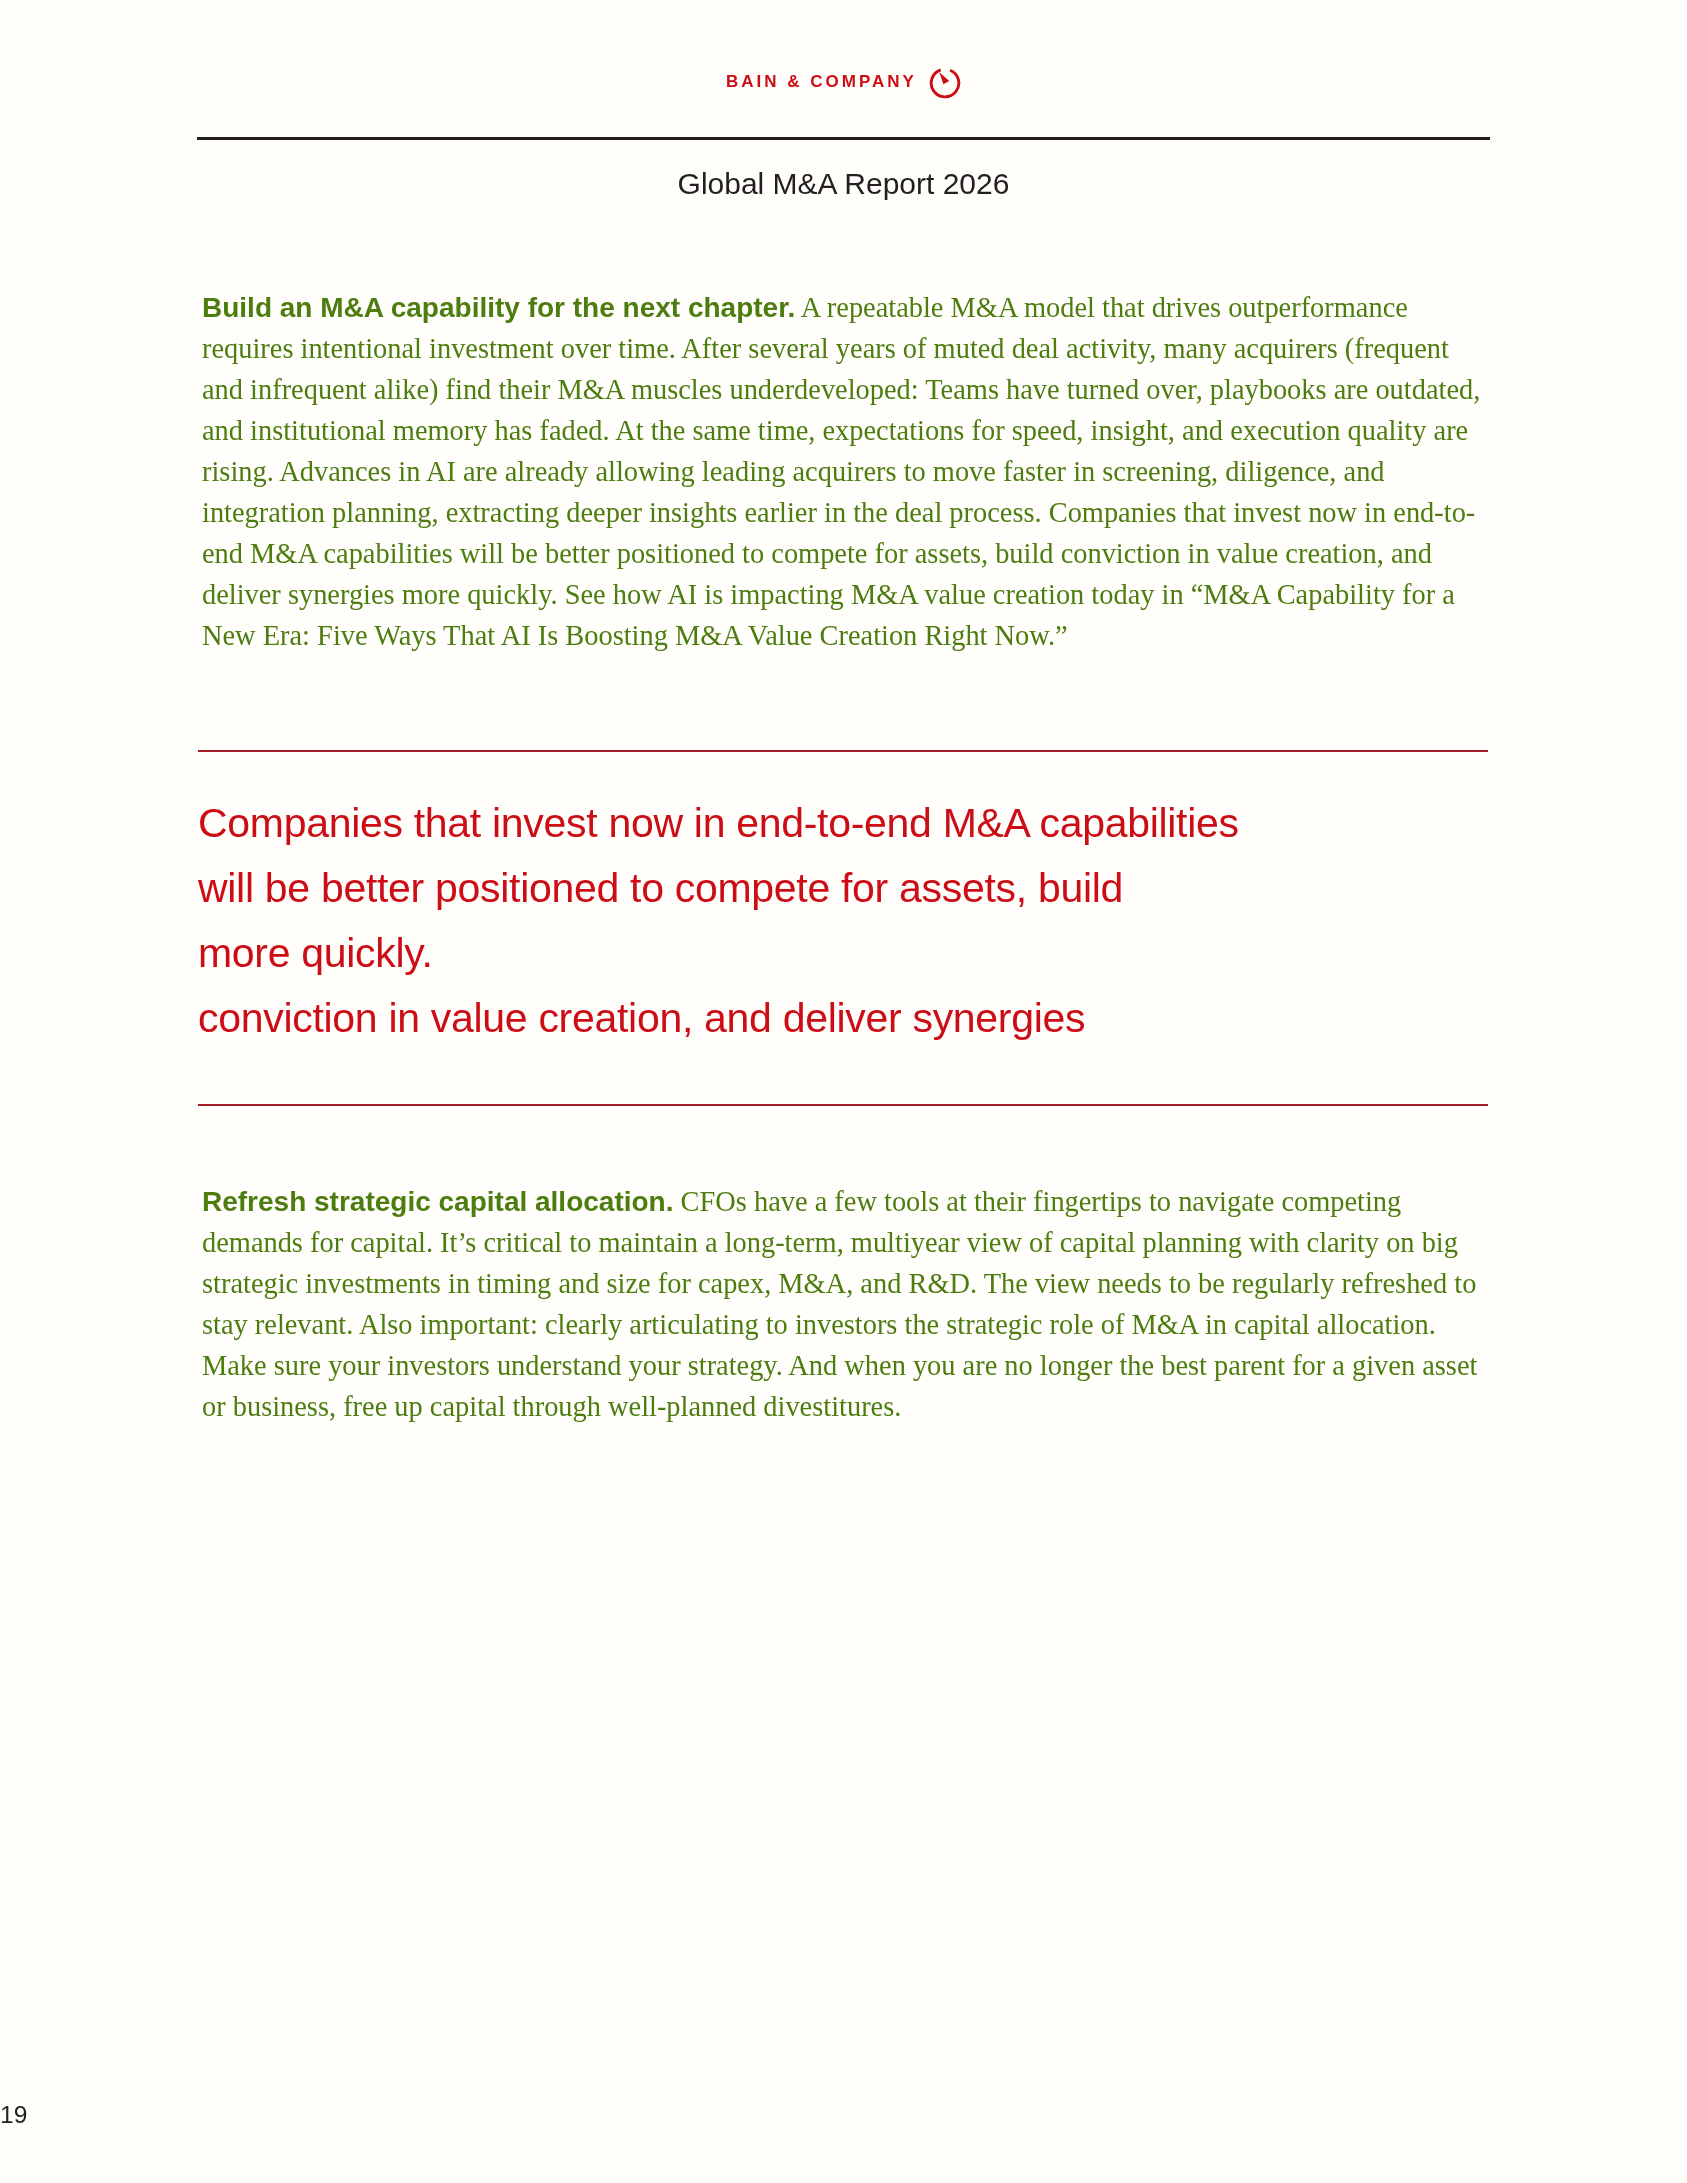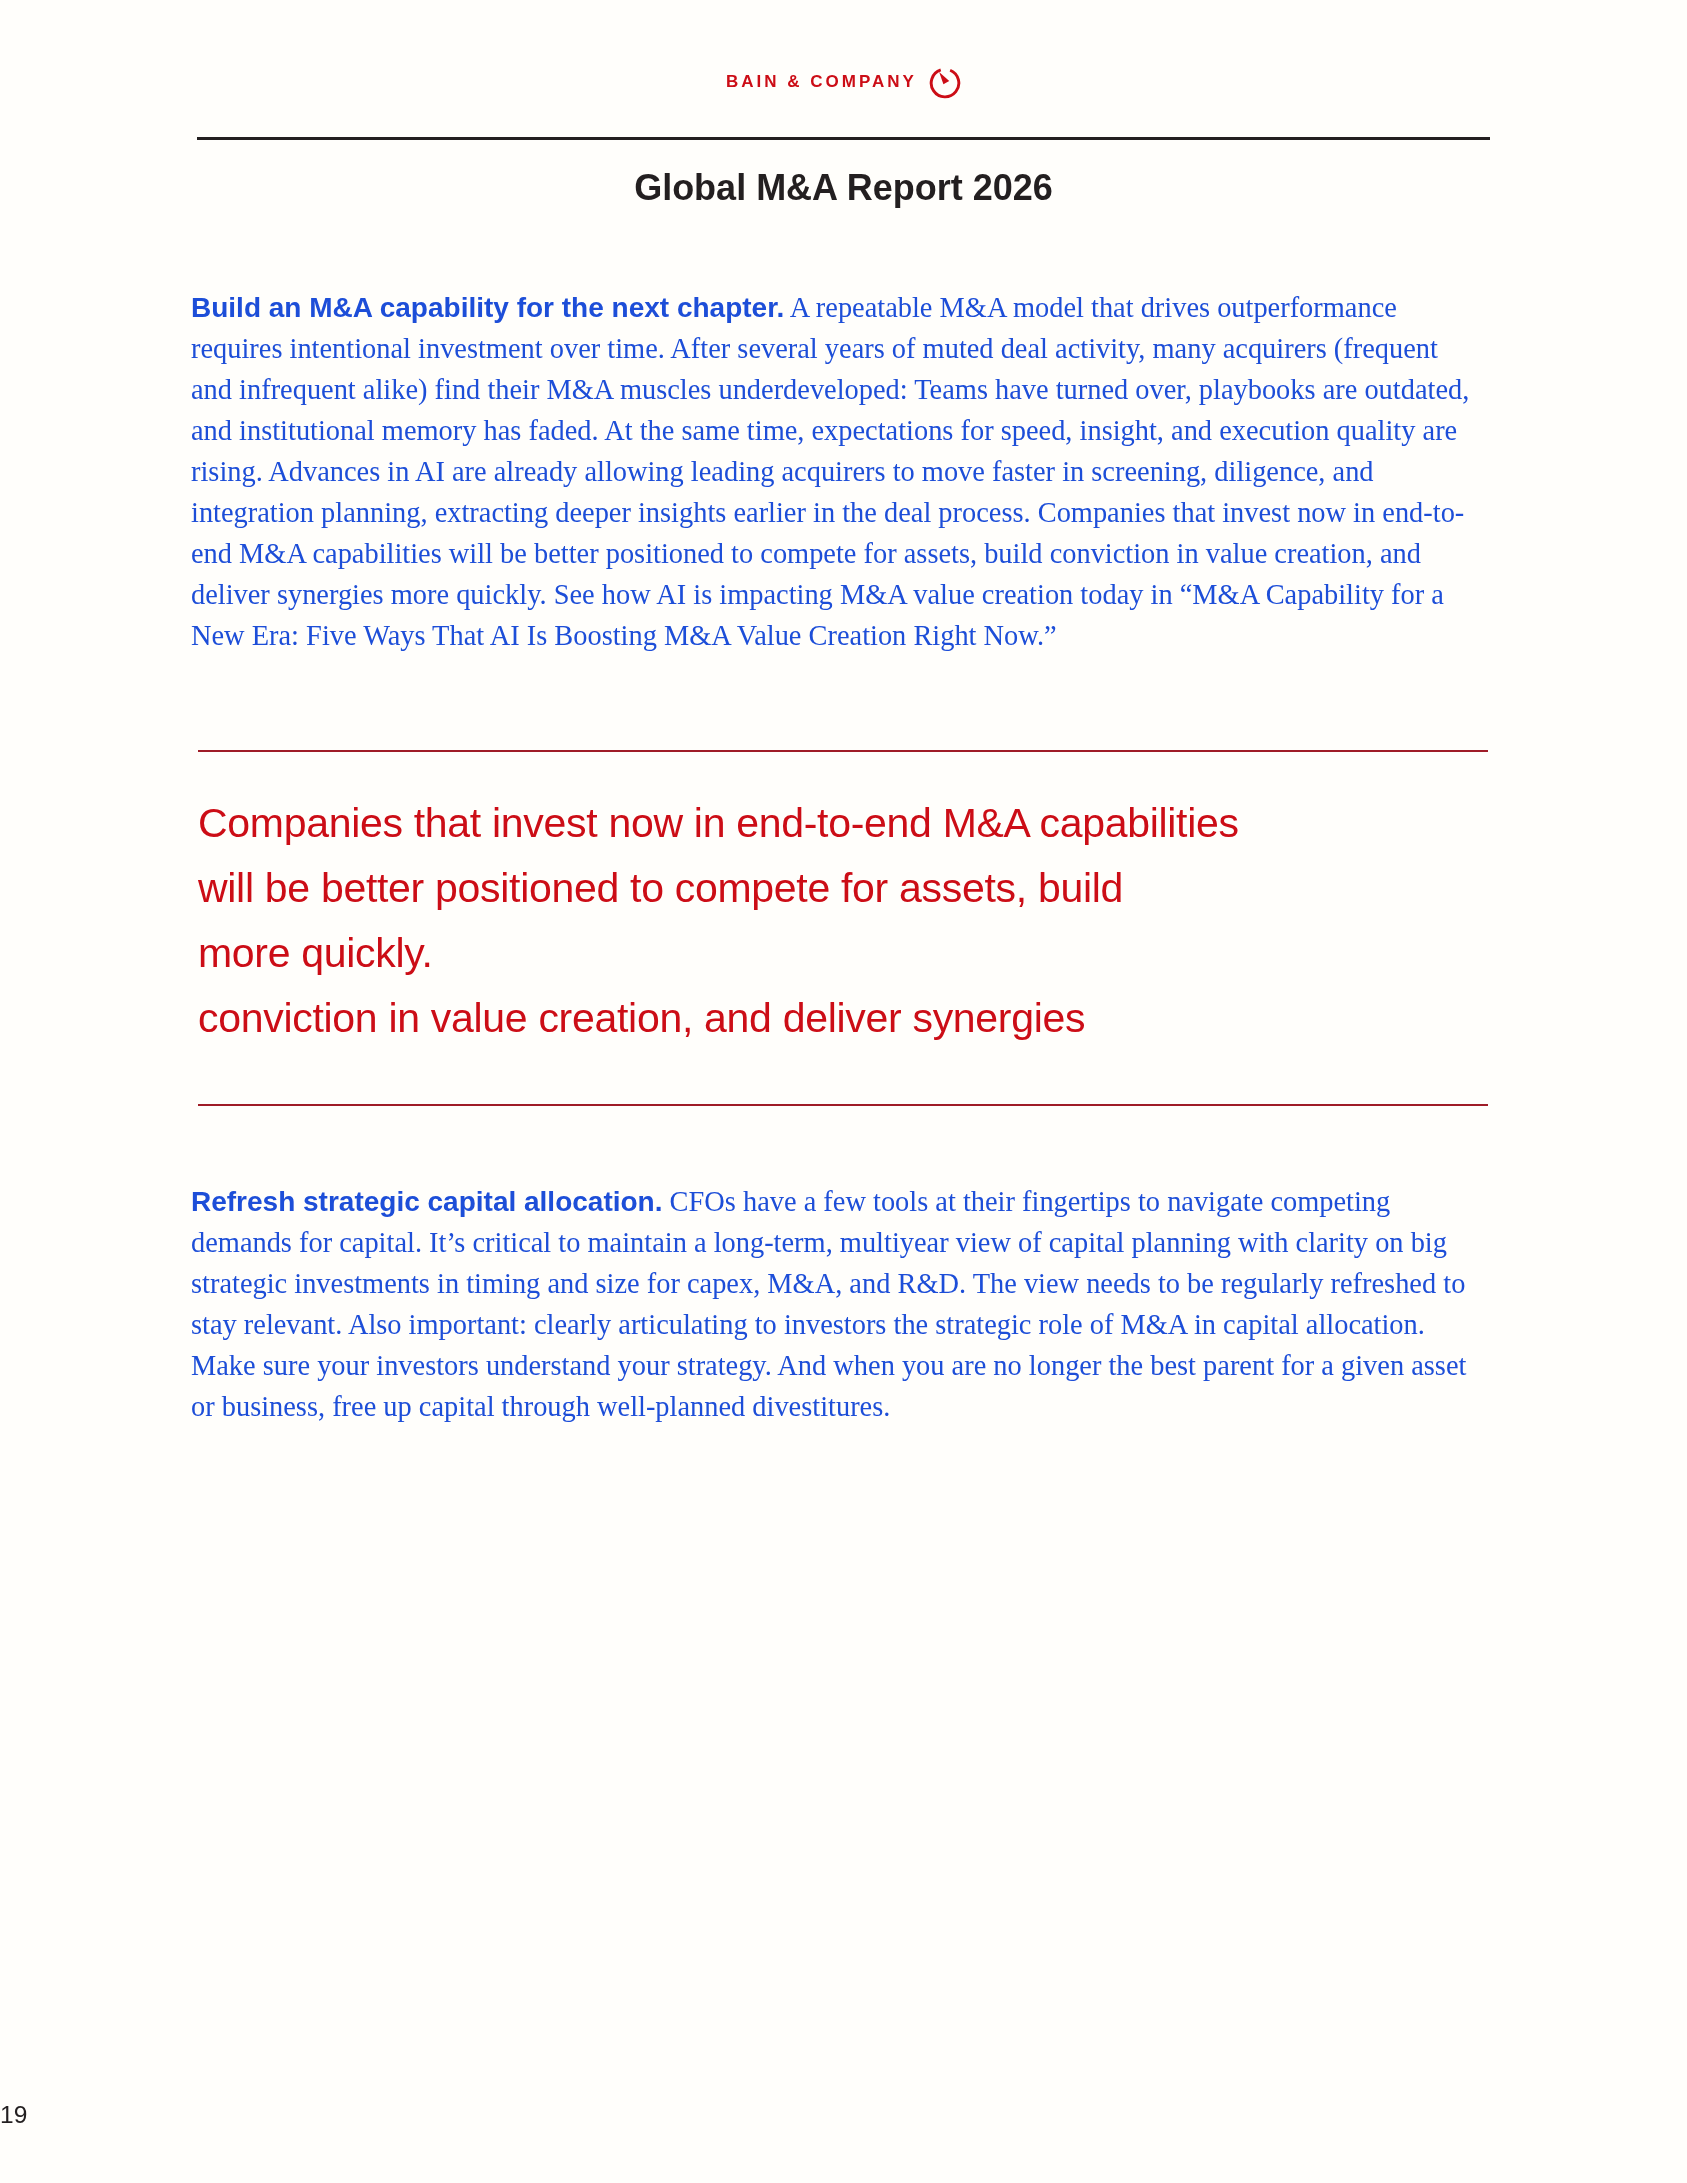--- a/index.html
+++ b/index.html
@@ -21,27 +21,27 @@
     font-weight:700;font-size:17px;letter-spacing:3px;
     color:#cc0d16;white-space:nowrap;
   }
   .brand-icon{width:32px;height:34px;display:block;}
   .rule-black{
     position:absolute;left:197px;width:1293px;height:2.6px;
     background:#231f20;top:137px;
   }
   .report-title{
     position:absolute;top:167px;left:0;width:1687px;
-    text-align:center;font-size:36px;font-weight:700;color:#231f20;
+    text-align:center;font-size:30px;font-weight:400;color:#231f20;
   }
   
   .para{
-    position:absolute;left:191px;width:1294px;
+    position:absolute;left:202px;width:1294px;
     font-family:"Liberation Serif",serif;
-    font-size:28.4px;line-height:41px;color:#1d4ed8;
+    font-size:28.4px;line-height:41px;color:#4d7c0f;
     text-align:left;
   }
   .para-1{top:259px;}
   .para-2{top:1153px;}
   .lead{
     font-family:"Liberation Sans",sans-serif;
     font-weight:700;font-size:28px;
   }
   
   .rule-red{

